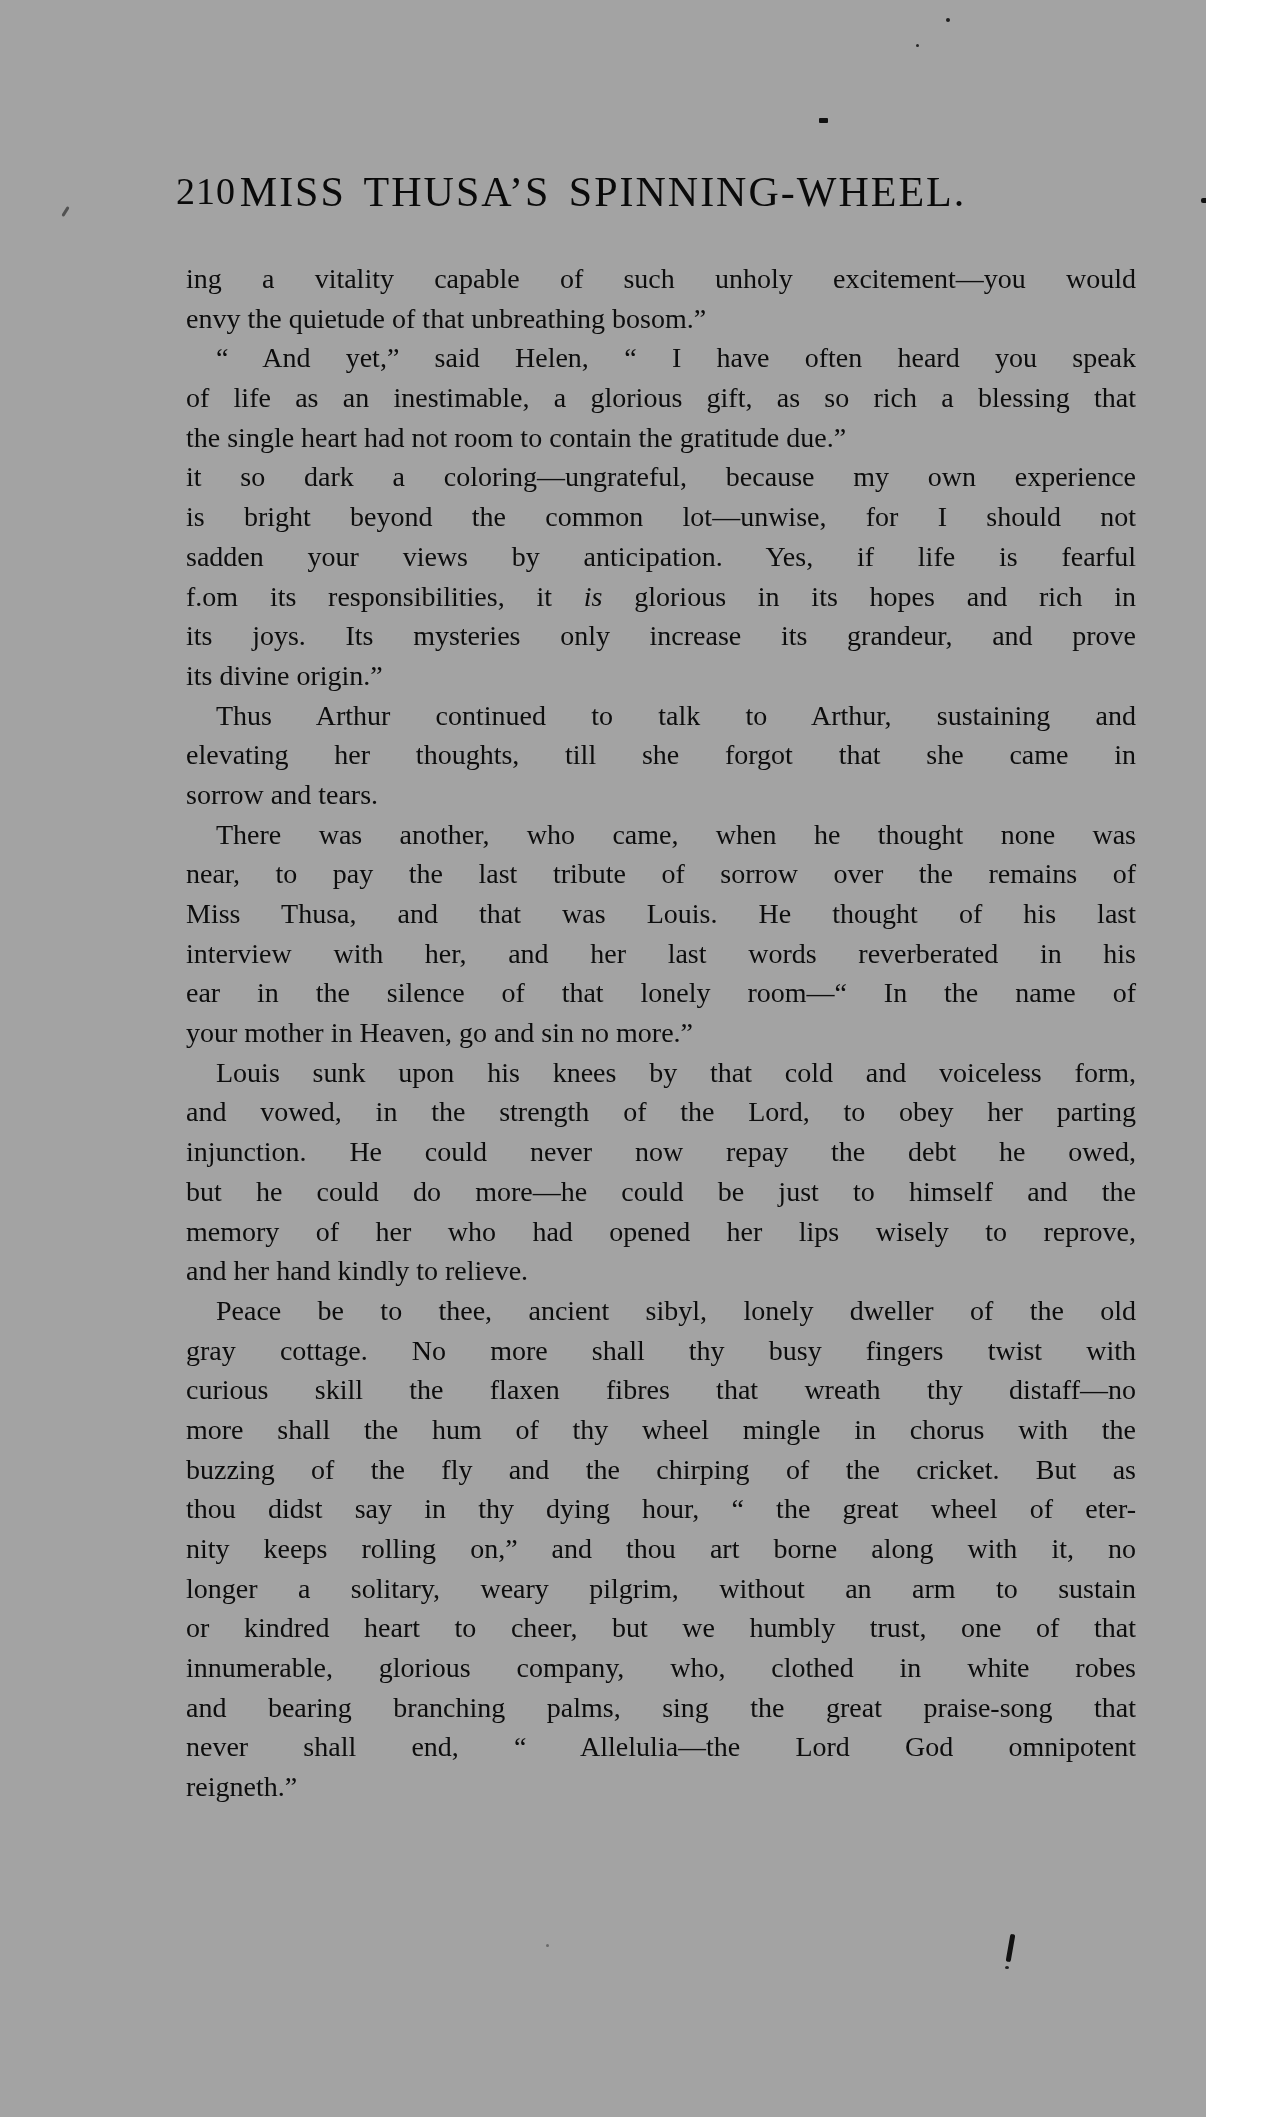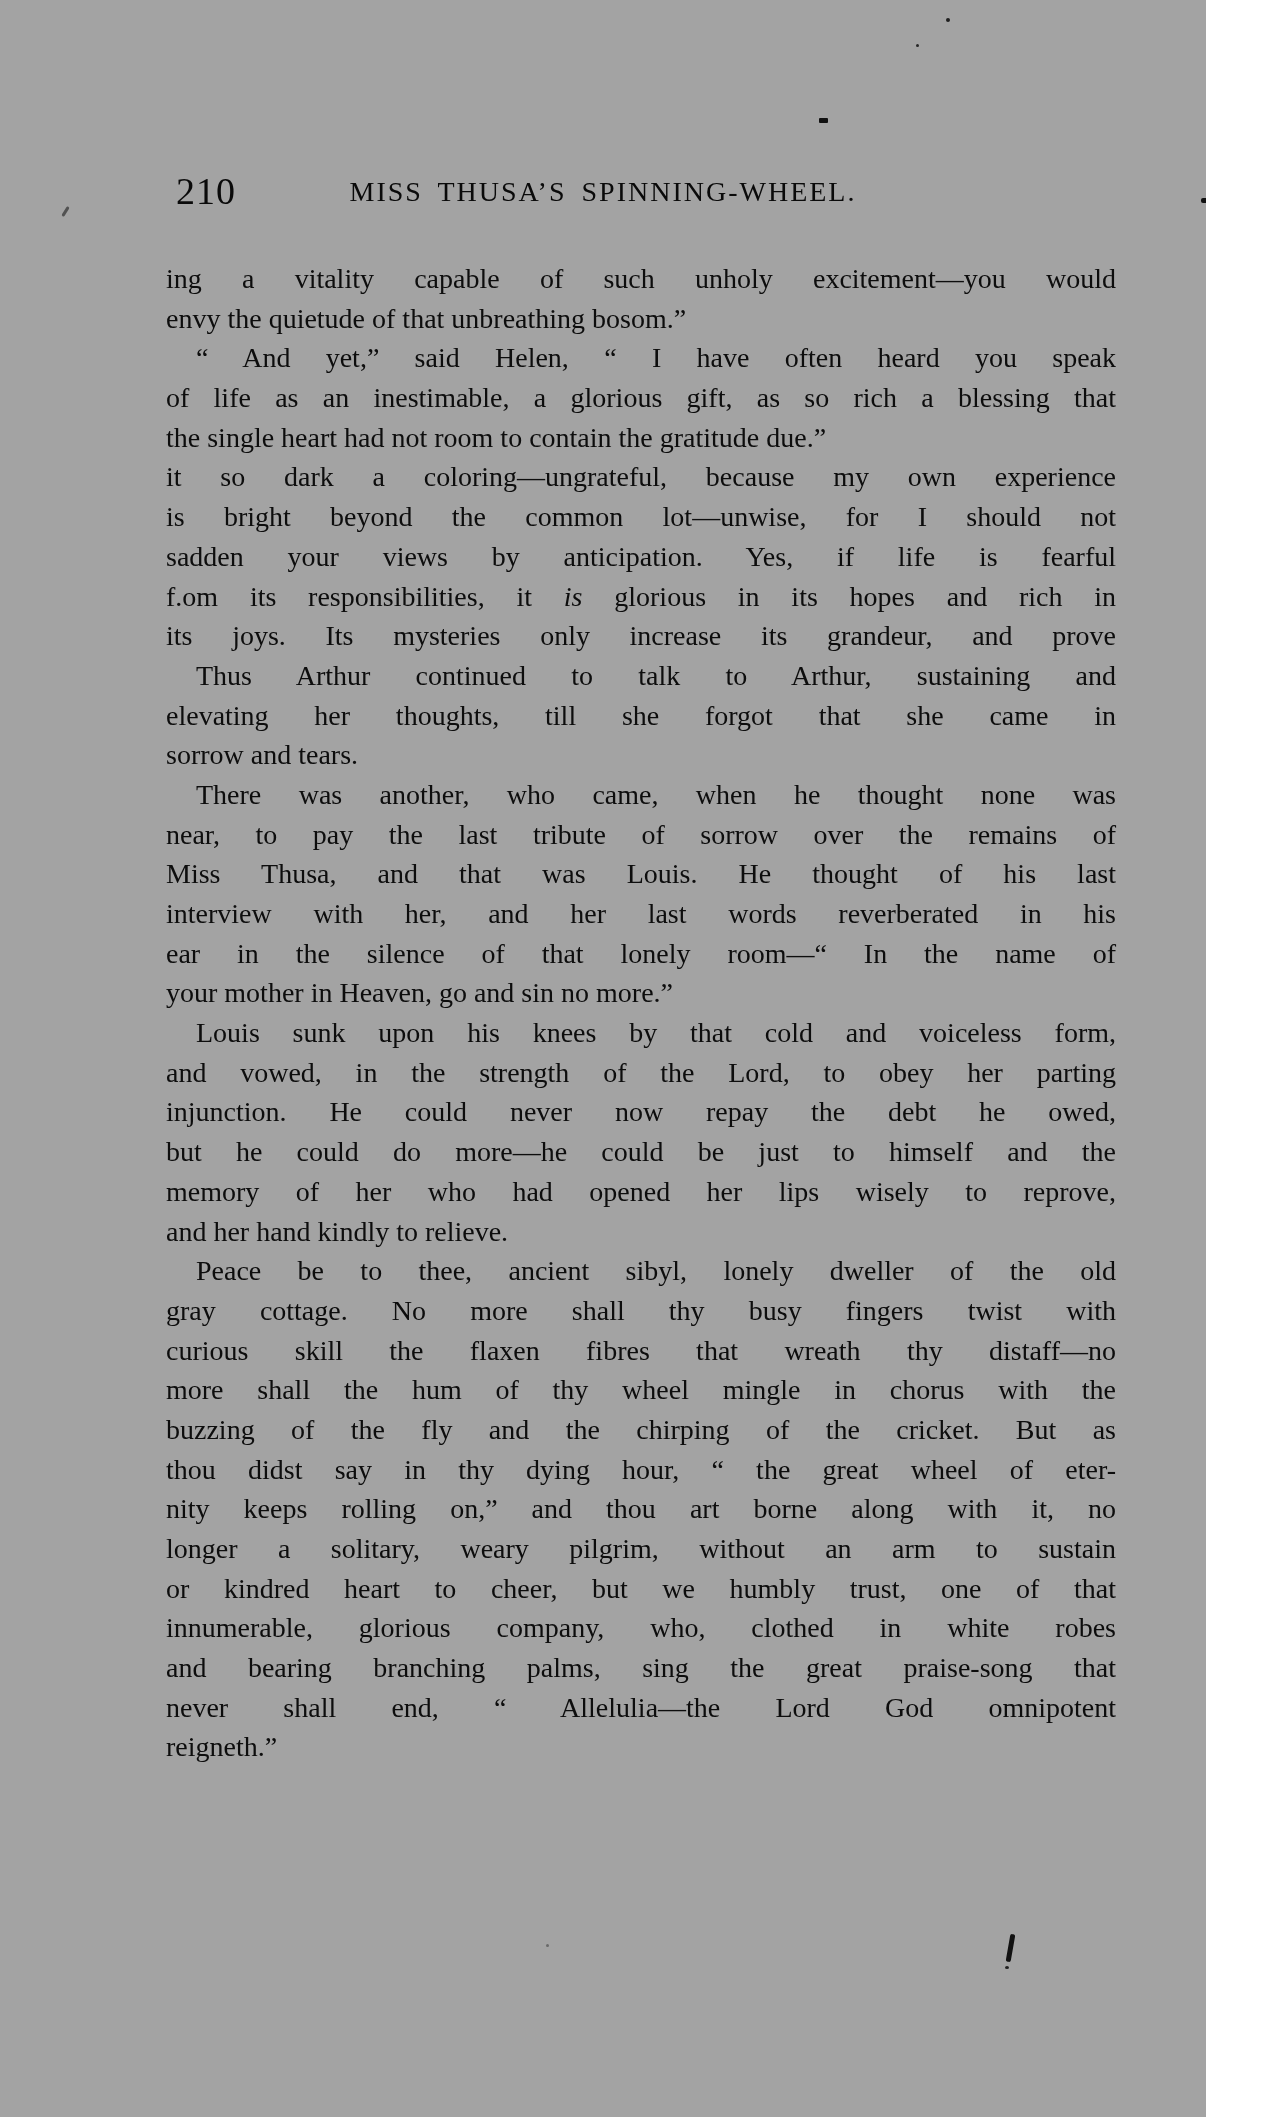--- a/index.html
+++ b/index.html
@@ -24,29 +24,29 @@
     line-height: 38px;
     letter-spacing: 1px;
     color: #0a0a0a;
   }
   .running-header {
     position: absolute;
     left: 0;
     right: 0;
     top: 175px;
     text-align: center;
-    font-size: 28px;
+    font-size: 42px;
     line-height: 34px;
     letter-spacing: 2px;
     word-spacing: 6px;
     color: #0a0a0a;
   }
   .body-text {
     position: absolute;
-    left: 166px;
+    left: 186px;
     top: 259px;
     width: 950px;
   }
   .line {
     font-size: 28px;
     line-height: 39.7px;
     height: 39.7px;
     text-align: justify;
     text-align-last: justify;
     color: #0d0d0d;
@@ -88,20 +88,21 @@
       <div class="line"><span>ing a vitality capable of such unholy excitement—you would</span></div>
       <div class="line para-end"><span>envy the quietude of that unbreathing bosom.”</span></div>
       <div class="line indent"><span>“ And yet,” said Helen, “ I have often heard you speak</span></div>
       <div class="line"><span>of life as an inestimable, a glorious gift, as so rich a blessing that</span></div>
       <div class="line para-end"><span>the single heart had not room to contain the gratitude due.”</span></div>
       <div class="line"><span>it so dark a coloring—ungrateful, because my own experience</span></div>
       <div class="line"><span>is bright beyond the common lot—unwise, for I should not</span></div>
       <div class="line"><span>sadden your views by anticipation.  Yes, if life is fearful</span></div>
       <div class="line"><span>f.om its responsibilities, it </span><i>is</i><span> glorious in its hopes and rich in</span></div>
       <div class="line"><span>its joys.  Its mysteries only increase its grandeur, and prove</span></div>
+      <div class="line para-end"><span>its divine origin.”</span></div>
       <div class="line indent"><span>Thus Arthur continued to talk to Arthur, sustaining and</span></div>
       <div class="line"><span>elevating her thoughts, till she forgot that she came in</span></div>
       <div class="line para-end"><span>sorrow and tears.</span></div>
       <div class="line indent"><span>There was another, who came, when he thought none was</span></div>
       <div class="line"><span>near, to pay the last tribute of sorrow over the remains of</span></div>
       <div class="line"><span>Miss Thusa, and that was Louis.  He thought of his last</span></div>
       <div class="line"><span>interview with her, and her last words reverberated in his</span></div>
       <div class="line"><span>ear in the silence of that lonely room—“ In the name of</span></div>
       <div class="line para-end"><span>your mother in Heaven, go and sin no more.”</span></div>
       <div class="line indent"><span>Louis sunk upon his knees by that cold and voiceless form,</span></div>

